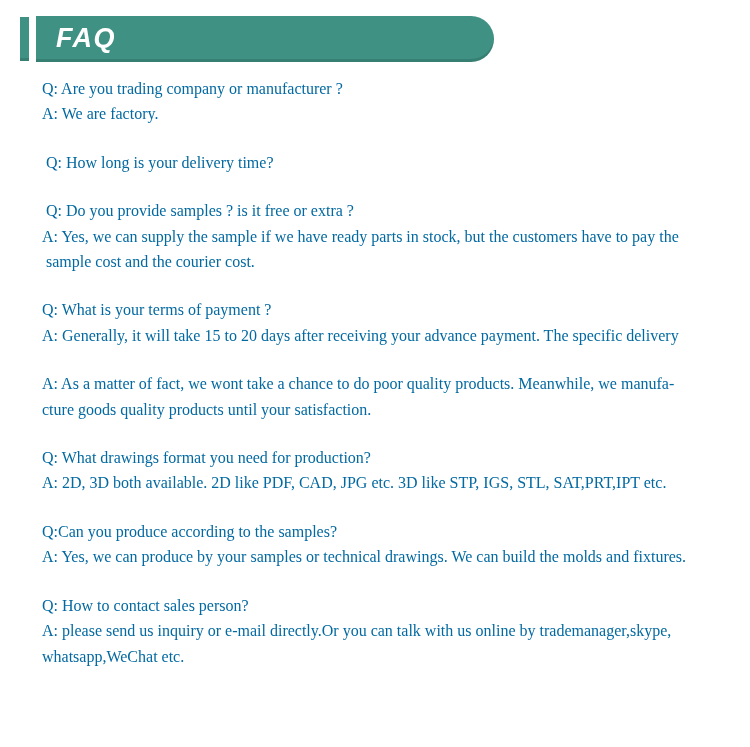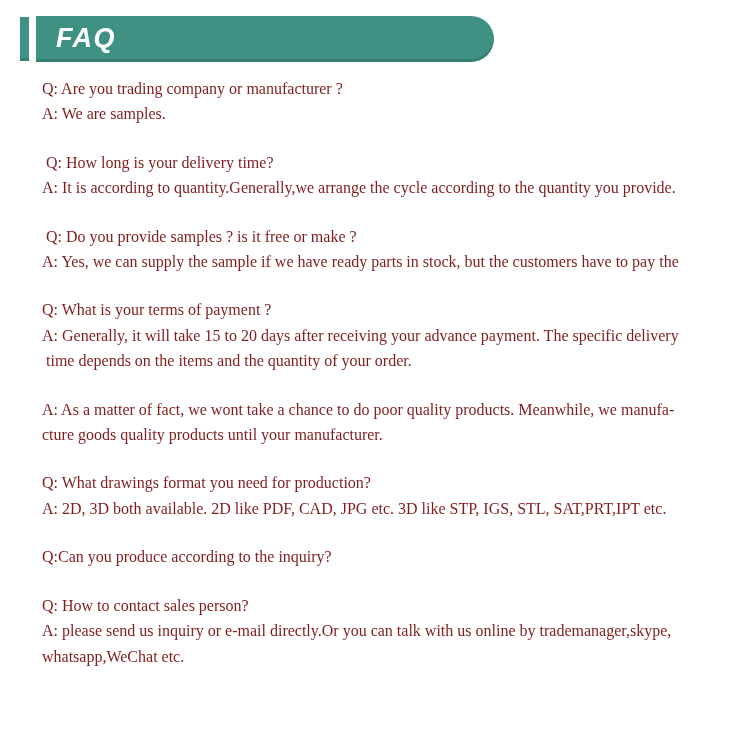--- a/index.html
+++ b/index.html
@@ -60,70 +60,70 @@
     left: 42px;
     width: 708px;
   }
   .faq-item {
     margin: 0 0 23px 0;
   }
   .q-line, .a-line {
     font-size: 16px;
     line-height: 25.4px;
     white-space: pre;
-    color: #7f1d1d;
+    color: #0369a1;
   }
 </style>
 </head>
 <body>
 
 <div class="page">
 
   <header class="faq-header">
     <div class="accent-bar"></div>
     <div class="banner">
       <span class="banner-title">FAQ</span>
     </div>
   </header>
 
   <main class="faq-list">
 
     <section class="faq-item">
       <div class="q-line">Q: Are you trading company or manufacturer ?</div>
-      <div class="a-line">A: We are samples.</div>
+      <div class="a-line">A: We are factory.</div>
     </section>
 
     <section class="faq-item">
       <div class="q-line"> Q: How long is your delivery time?</div>
-      <div class="a-line">A: It is according to quantity.Generally,we arrange the cycle according to the quantity you provide.</div>
     </section>
 
     <section class="faq-item">
-      <div class="q-line"> Q: Do you provide samples ? is it free or make ?</div>
+      <div class="q-line"> Q: Do you provide samples ? is it free or extra ?</div>
       <div class="a-line">A: Yes, we can supply the sample if we have ready parts in stock, but the customers have to pay the</div>
+      <div class="a-line"> sample cost and the courier cost.</div>
     </section>
 
     <section class="faq-item">
       <div class="q-line">Q: What is your terms of payment ?</div>
       <div class="a-line">A: Generally, it will take 15 to 20 days after receiving your advance payment. The specific delivery</div>
-      <div class="a-line"> time depends on the items and the quantity of your order.</div>
     </section>
 
     <section class="faq-item">
       <div class="a-line">A: As a matter of fact, we wont take a chance to do poor quality products. Meanwhile, we manufa-</div>
-      <div class="a-line">cture goods quality products until your manufacturer.</div>
+      <div class="a-line">cture goods quality products until your satisfaction.</div>
     </section>
 
     <section class="faq-item">
       <div class="q-line">Q: What drawings format you need for production?</div>
       <div class="a-line">A: 2D, 3D both available. 2D like PDF, CAD, JPG etc. 3D like STP, IGS, STL, SAT,PRT,IPT etc.</div>
     </section>
 
     <section class="faq-item">
-      <div class="q-line">Q:Can you produce according to the inquiry?</div>
+      <div class="q-line">Q:Can you produce according to the samples?</div>
+      <div class="a-line">A: Yes, we can produce by your samples or technical drawings. We can build the molds and fixtures.</div>
     </section>
 
     <section class="faq-item">
       <div class="q-line">Q: How to contact sales person?</div>
       <div class="a-line">A: please send us inquiry or e-mail directly.Or you can talk with us online by trademanager,skype,</div>
       <div class="a-line">whatsapp,WeChat etc.</div>
     </section>
 
   </main>
 

